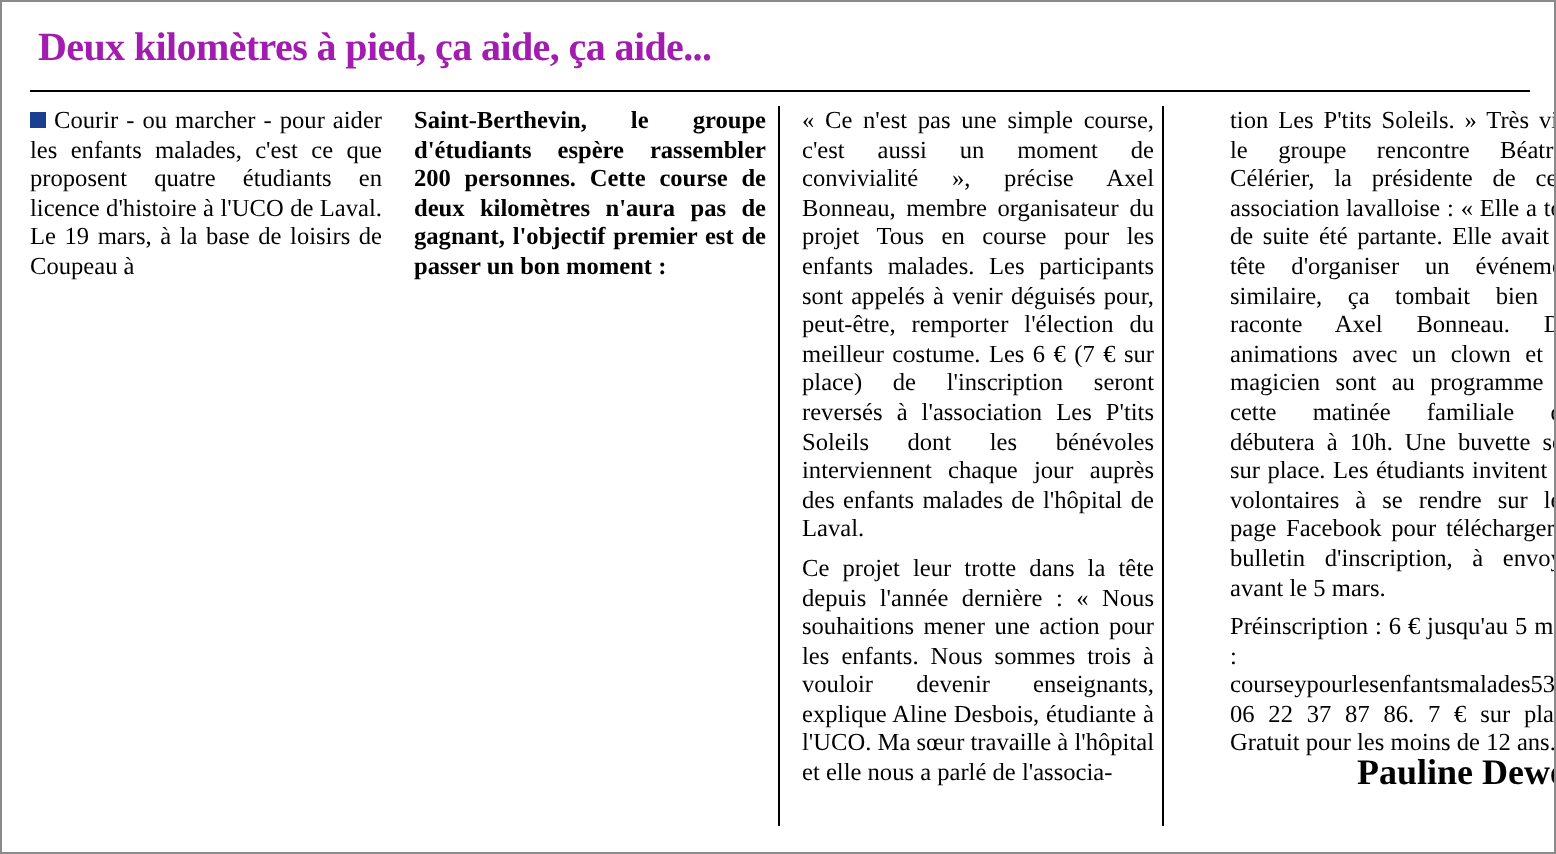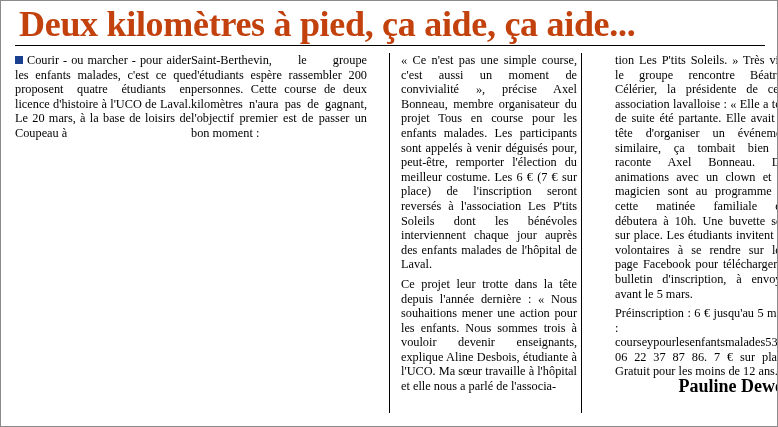--- a/index.html
+++ b/index.html
@@ -19,24 +19,24 @@
     border: 1px solid #8a8a8a;
     overflow: hidden;
   }
   .headline {
     position: absolute;
     left: 18px;
     top: 8px;
     width: 742px;
     font-family: "Liberation Serif", serif;
     font-weight: bold;
-    font-size: 36px;
+    font-size: 20px;
     line-height: 30px;
     letter-spacing: -0.3px;
-    color: #c2410c;
+    color: #a21caf;
     white-space: nowrap;
   }
   .rule {
     position: absolute;
     left: 14px;
     top: 44px;
     width: 750px;
     height: 1px;
     background: #000000;
   }
@@ -51,21 +51,21 @@
     position: absolute;
     top: 0;
     width: 176px;
     font-size: 12.3px;
     line-height: 14.6px;
     color: #000000;
     text-align: justify;
     hyphens: auto;
   }
   .col-0 { left: 0px; }
-  .col-1 { left: 176px; }
+  .col-1 { left: 192px; font-weight: bold; }
   .col-2 { left: 386px; }
   .col-3 { left: 600px; }
 
   .col p {
     margin: 0;
   }
   .vdiv {
     position: absolute;
     top: 0;
     width: 1px;
@@ -102,21 +102,21 @@
   <div class="headline">Deux kilomètres à pied, ça aide, ça aide...</div>
 
   <div class="rule"></div>
 
   <div class="columns">
 
     <div class="vdiv vdiv-1"></div>
     <div class="vdiv vdiv-2"></div>
 
     <div class="col col-0">
-      <p><span class="bullet"></span><span>Courir - ou marcher - pour aider les enfants malades, c'est ce que proposent quatre étudiants en licence d'histoire à l'UCO de Laval. Le 20 mars, à la base de loisirs de Coupeau à</span></p>
+      <p><span class="bullet"></span><span>Courir - ou marcher - pour aider les enfants malades, c'est ce que proposent quatre étudiants en licence d'histoire à l'UCO de Laval. Le 19 mars, à la base de loisirs de Coupeau à</span></p>
     </div>
 
     <div class="col col-1">
       <p>Saint-Berthevin, le groupe d'étudiants espère rassembler 200 personnes. Cette course de deux kilomètres n'aura pas de gagnant, l'objectif premier est de passer un bon moment :</p>
     </div>
 
     <div class="col col-2">
       <p class="italic">« Ce n'est pas une simple course, c'est aussi un moment de convivialité », précise Axel Bonneau, membre organisateur du projet Tous en course pour les enfants malades. Les participants sont appelés à venir déguisés pour, peut-être, remporter l'élection du meilleur costume. Les 6 € (7 € sur place) de l'inscription seront reversés à l'association Les P'tits Soleils dont les bénévoles interviennent chaque jour auprès des enfants malades de l'hôpital de Laval.</p>
       <div class="spacer-sm"></div>
       <p>Ce projet leur trotte dans la tête depuis l'année dernière : « Nous souhaitions mener une action pour les enfants. Nous sommes trois à vouloir devenir enseignants, explique Aline Desbois, étudiante à l'UCO. Ma sœur travaille à l'hôpital et elle nous a parlé de l'associa-</p>

